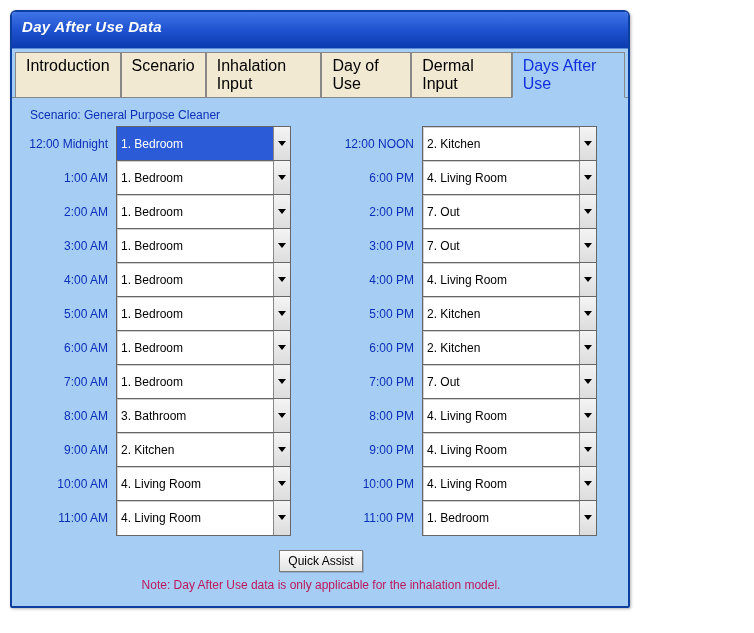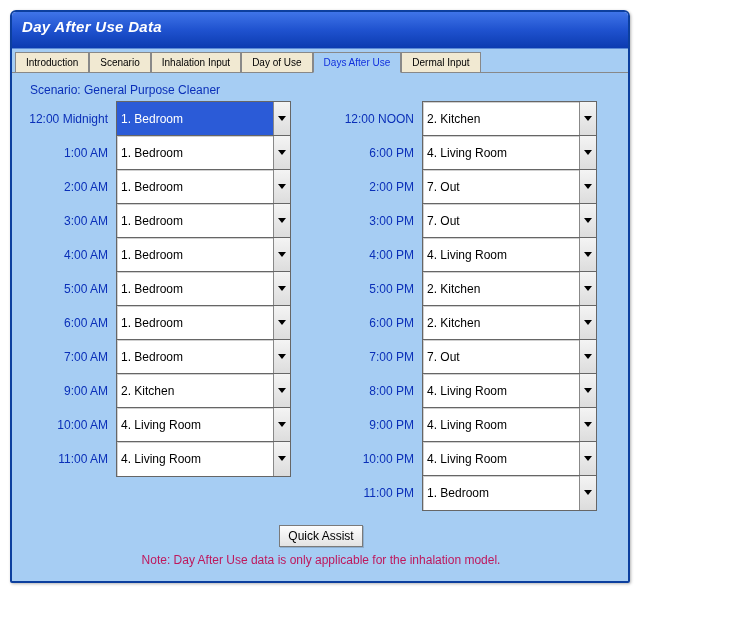--- a/index.html
+++ b/index.html
@@ -36,21 +36,21 @@
     padding: 3px 3px 0 3px;
     border-bottom: 1px solid #888;
   }
   .tab {
     border: 1px solid #888;
     border-bottom: none;
     background: #f1e9d2;
     color: #000;
     padding: 4px 10px 4px 10px;
     margin-right: 0px;
-    font-size: 10px;
+    font-size: 16px;
     position: relative;
     cursor: pointer;
   }
   .tab.active {
     background: #a6cdf3;
     color: #1030dd;
     border-bottom: 1px solid #a6cdf3;
     margin-bottom: -1px;
     z-index: 2;
   }
@@ -145,22 +145,22 @@
   <div class="titlebar">
     <span>Day After Use Data</span>
   </div>
   <div class="client">
 
     <div class="tabs" id="tabs">
         <div class="tab">Introduction</div>
         <div class="tab">Scenario</div>
         <div class="tab">Inhalation Input</div>
         <div class="tab">Day of Use</div>
+        <div class="tab">Dermal Input</div>
         <div class="tab active">Days After Use</div>
-        <div class="tab">Dermal Input</div>
       </div>
 
     <div class="content">
 
       <div class="scenario-line">
         <span>Scenario: </span><span>General Purpose Cleaner</span>
       </div>
 
       <div class="grid">
         <div class="col" id="col-left">
@@ -238,20 +238,31 @@
                   <svg width="8" height="6" viewBox="0 0 8 6">
                     <path d="M0 0 L8 0 L4 5 Z" fill="#000"></path>
                   </svg>
                 </div>
               </div>
             </div>
             <div class="row">
               <div class="time-label">7:00 AM</div>
               <div class="select">
                 <div class="val">1. Bedroom</div>
+                <div class="arrow">
+                  <svg width="8" height="6" viewBox="0 0 8 6">
+                    <path d="M0 0 L8 0 L4 5 Z" fill="#000"></path>
+                  </svg>
+                </div>
+              </div>
+            </div>
+            <div class="row">
+              <div class="time-label">8:00 AM</div>
+              <div class="select">
+                <div class="val">3. Bathroom</div>
                 <div class="arrow">
                   <svg width="8" height="6" viewBox="0 0 8 6">
                     <path d="M0 0 L8 0 L4 5 Z" fill="#000"></path>
                   </svg>
                 </div>
               </div>
             </div>
             <div class="row">
               <div class="time-label">9:00 AM</div>
               <div class="select">

